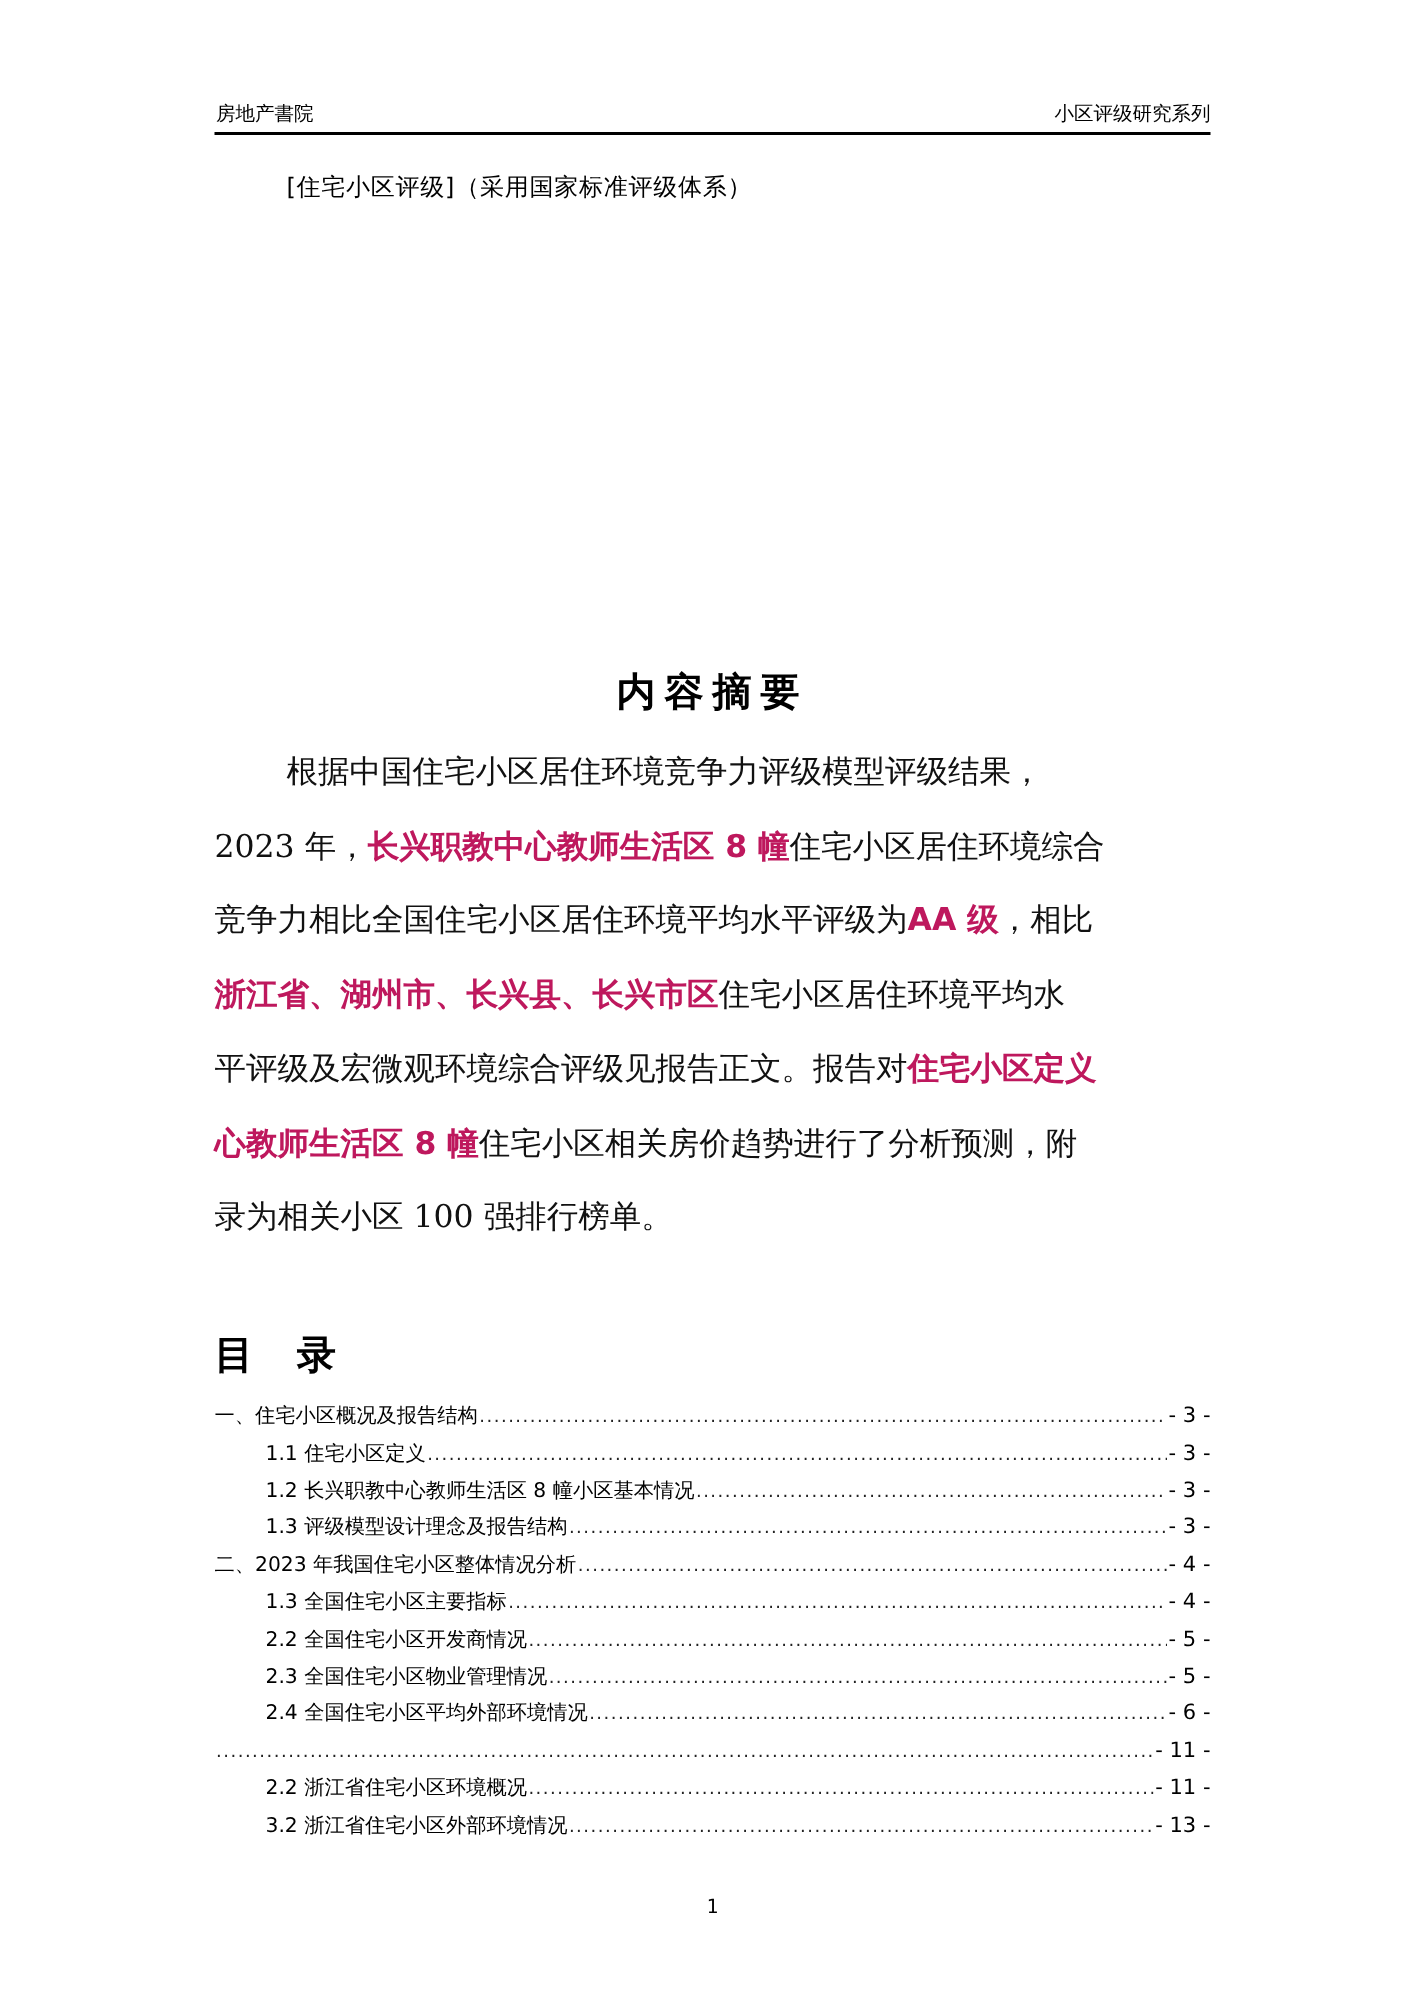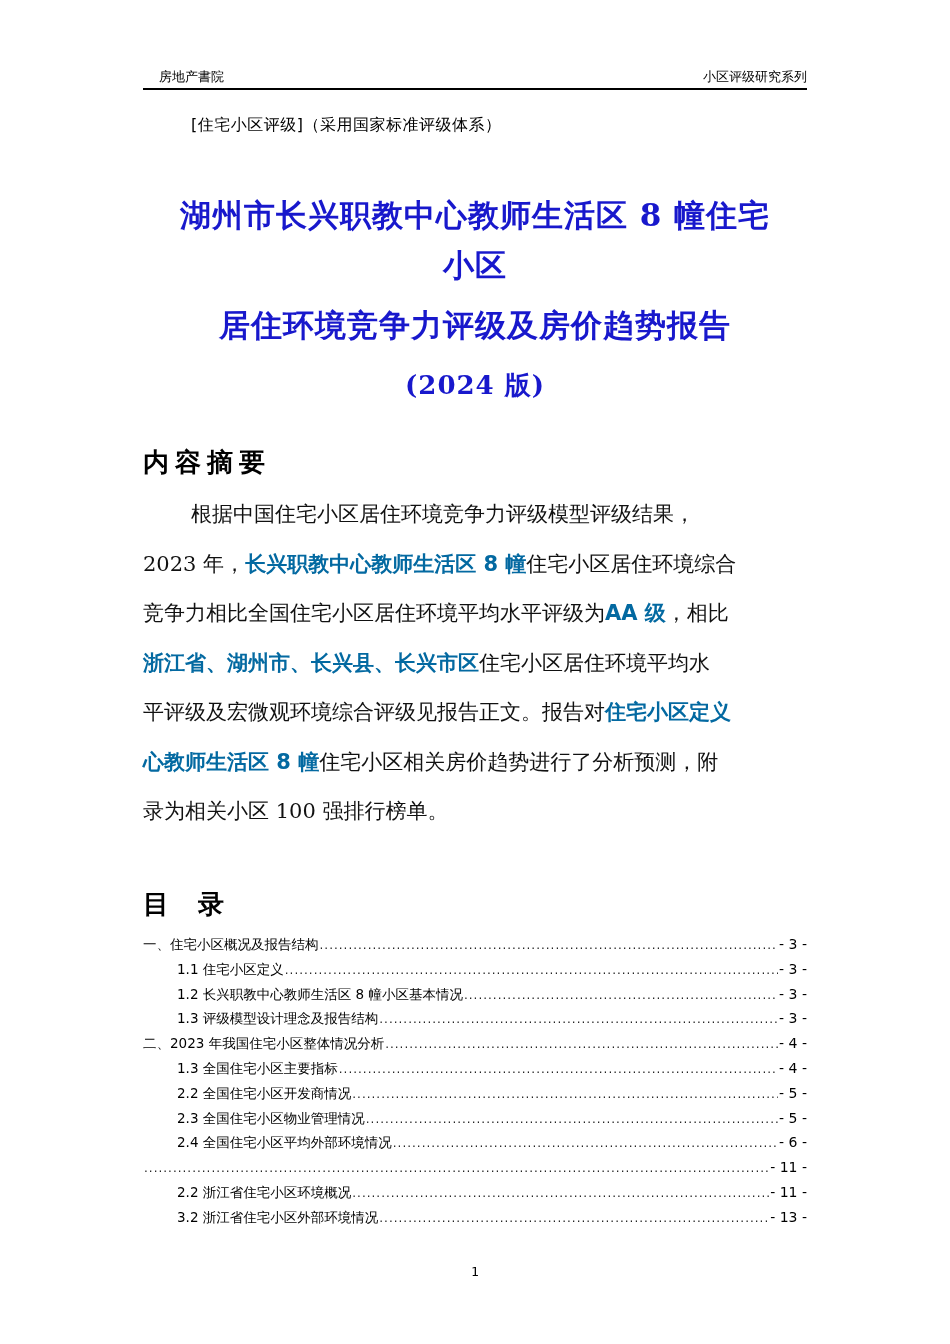--- a/index.html
+++ b/index.html
@@ -26,21 +26,21 @@
       position: absolute;
       left: 143px;
       width: 664px;
       top: 68px;
       height: 20px;
       border-bottom: 2px solid #000;
       font-family: "DejaVu Sans", "Liberation Sans", sans-serif;
       font-size: 13px;
       line-height: 18px;
     }
-    .running-header .left { position: absolute; left: 16px; top: 0; }
+    .running-header .left { position: absolute; left: 1px; top: 0; }
     .running-header .right { position: absolute; right: 0; top: 0; }
 
     .category-line {
       position: absolute;
       left: 143px;
       top: 115px;
       font-family: "DejaVu Sans", "Liberation Sans", sans-serif;
       font-size: 16px;
       letter-spacing: 0.5px;
       margin-left: 48px;
@@ -69,20 +69,21 @@
       margin-top: 10px;
       font-size: 26px;
     }
 
     
     .abstract-heading {
       position: absolute;
       left: 143px;
       width: 664px;
       top: 442px;
+      text-align: center;
       font-family: "DejaVu Sans", "Liberation Sans", sans-serif;
       font-weight: bold;
       font-size: 26px;
       letter-spacing: 6px;
       line-height: 40px;
     }
     .abstract-body {
       position: absolute;
       left: 143px;
       width: 666px;
@@ -95,21 +96,21 @@
     }
     .abstract-body .line {
       display: block;
       white-space: nowrap;
       height: 49.5px;
     }
     .abstract-body .line.indent { padding-left: 48px; }
     .abstract-body b {
       font-family: "DejaVu Sans", "Liberation Sans", sans-serif;
       font-weight: bold;
-      color: #0369a1;
+      color: #be185d;
     }
 
     
     .toc-heading {
       position: absolute;
       left: 143px;
       width: 664px;
       top: 884px;
       text-align: left;
       font-family: "DejaVu Sans", "Liberation Sans", sans-serif;
@@ -168,26 +169,20 @@
 
 <div class="page">
 
   <div class="running-header">
     <span class="left">房地产書院</span>
     <span class="right">小区评级研究系列</span>
   </div>
 
   <div class="category-line">[住宅小区评级]（采用国家标准评级体系）</div>
 
-  <div class="title-block">
-    <div class="title-line">湖州市长兴职教中心教师生活区 8 幢住宅</div>
-    <div class="title-line">小区</div>
-    <div class="title-line sub">居住环境竞争力评级及房价趋势报告</div>
-    <div class="title-line edition">(2024 版)</div>
-  </div>
 
   <div class="abstract-heading">内容摘要</div>
 
   <div class="abstract-body">
     <span class="line indent">
       <span>根据中国住宅小区居住环境竞争力评级模型评级结果，</span>
     </span>
     <span class="line">
       <span>2023 年，</span><b>长兴职教中心教师生活区 8 幢</b><span>住宅小区居住环境综合</span>
     </span>

